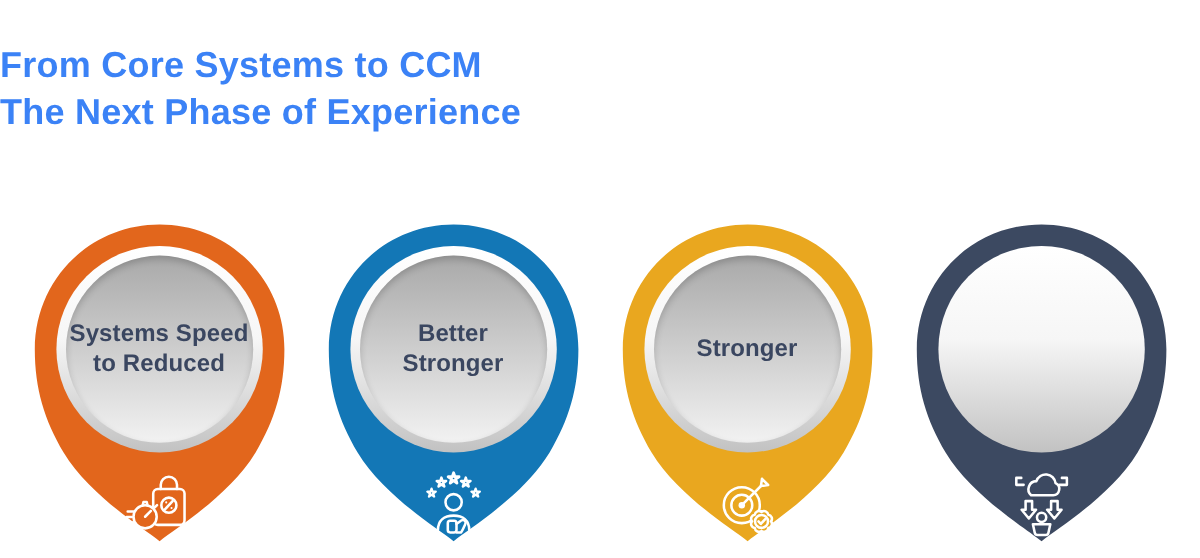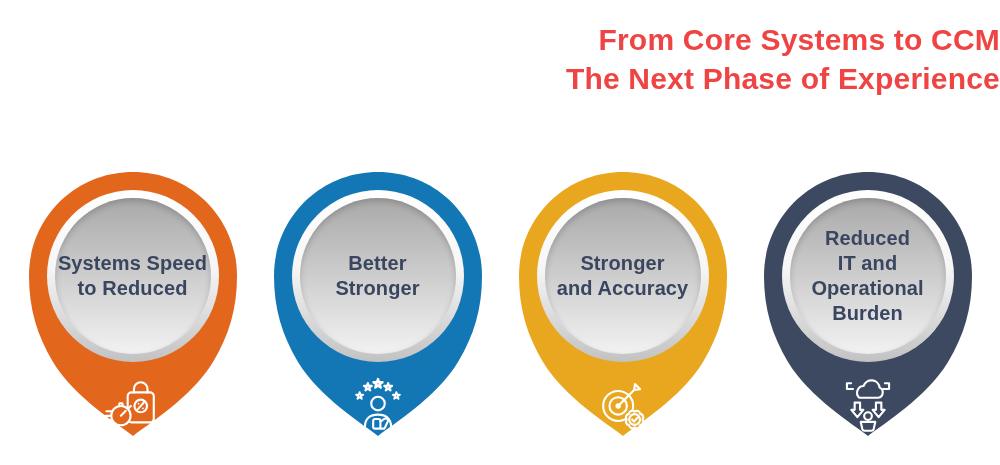--- a/index.html
+++ b/index.html
@@ -4,25 +4,25 @@
 <style>
   * { margin:0; padding:0; box-sizing:border-box; }
   html,body { width:1000px; height:465px; }
   body {
     background:#ffffff;
     font-family:"Liberation Sans", sans-serif;
     overflow:hidden;
     position:relative;
   }
   .title {
-    text-align:right;
-    padding-top:20px;
+    text-align:left;
+    padding-top:35px;
     font-size:30px;
     font-weight:700;
-    color:#ef4444;
+    color:#3b82f6;
     line-height:39px;
     letter-spacing:.2px;
   }
   .pins {
     display:flex;
     justify-content:center;
     gap:25px;
     margin-top:68px;
   }
   .pin { position:relative; width:220px; height:272px; }
@@ -125,21 +125,20 @@
   </div>
 
   <div class="pin">
     <svg class="shape" viewBox="0 0 220 272">
       <path d="M110 270 C95 258 52 232 30 196 C14 169 6 143 6 110 C6 52 52 6 110 6 C168 6 214 52 214 110 C214 143 206 169 190 196 C168 232 125 258 110 270 Z" fill="#E9A71F"></path>
     </svg>
     <div class="ring"></div>
     <div class="disk">
       <div class="label">
         <span>Stronger</span>
-        <span>and Accuracy</span>
       </div>
     </div>
     <svg class="icon" viewBox="0 0 60 60">
       <g>
         <circle cx="25" cy="31" r="15.5"></circle>
         <circle cx="25" cy="31" r="9"></circle>
         <circle cx="25" cy="31" r="2.8" fill="#fff" stroke="none"></circle>
         <path d="M25 31 L41.5 14.5"></path>
         <path d="M41.5 14.5 l0.9 -6.2 M41.5 14.5 l6.2 -0.9 M42.4 8.3 l5.3 5.3"></path>
         <path d="M50.2 45 A3.6 3.6 0 0 1 47.8 50.8 A3.6 3.6 0 0 1 42 53.2 A3.6 3.6 0 0 1 36.2 50.8 A3.6 3.6 0 0 1 33.8 45 A3.6 3.6 0 0 1 36.2 39.2 A3.6 3.6 0 0 1 42 36.8 A3.6 3.6 0 0 1 47.8 39.2 A3.6 3.6 0 0 1 50.2 45 Z" fill="#E9A71F"></path>
@@ -147,28 +146,20 @@
         <path d="M39.4 45 l2 2.2 l3.8 -4.2"></path>
       </g>
     </svg>
   </div>
 
   <div class="pin">
     <svg class="shape" viewBox="0 0 220 272">
       <path d="M110 270 C95 258 52 232 30 196 C14 169 6 143 6 110 C6 52 52 6 110 6 C168 6 214 52 214 110 C214 143 206 169 190 196 C168 232 125 258 110 270 Z" fill="#3C4961"></path>
     </svg>
     <div class="ring"></div>
-    <div class="disk">
-      <div class="label">
-        <span>Reduced</span>
-        <span>IT and</span>
-        <span>Operational</span>
-        <span>Burden</span>
-      </div>
-    </div>
     <svg class="icon" viewBox="0 0 60 60">
       <g>
         <path d="M21 22.5 h19 a5.5 5.5 0 0 0 2 -10.5 a8.5 8.5 0 0 0 -16.5 -1.7 a7 7 0 0 0 -4.5 12.2 z"></path>
         <path d="M14.5 13.5 H8.2 V7.5 h4.3"></path>
         <path d="M45.5 13.5 h6.3 V7.5 h-4.3"></path>
         <path d="M16.2 27.5 h5.6 v7.5 h3.4 l-6.2 7.5 l-6.2 -7.5 h3.4 z"></path>
         <path d="M38.2 27.5 h5.6 v7.5 h3.4 l-6.2 7.5 l-6.2 -7.5 h3.4 z"></path>
         <circle cx="30" cy="41.5" r="4"></circle>
         <path d="M22.5 47.5 h15 l-1.6 7.2 a2.5 2.5 0 0 1 -2.4 2 h-7 a2.5 2.5 0 0 1 -2.4 -2 z"></path>
       </g>

